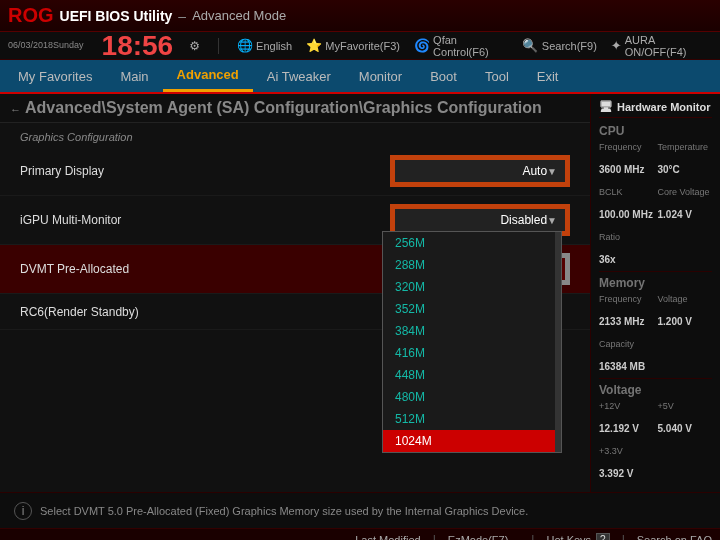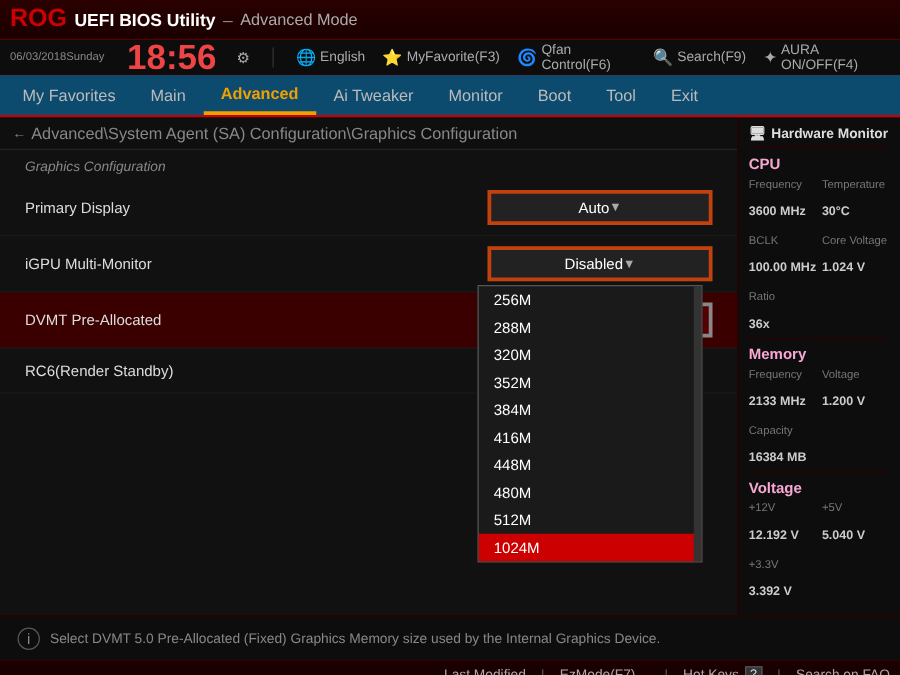--- a/index.html
+++ b/index.html
@@ -122,48 +122,48 @@
       color: #ddd;
       font-size: 12px;
     }
     .setting-control {
       width: 180px;
     }
 
     
     .dropdown {
       background: #222;
-      border: 3px solid #c2410c;
+      border: 5px solid #c2410c;
       color: #fff;
       padding: 4px 8px;
       width: 100%;
       display: flex;
       align-items: center;
-      justify-content: center;
+      justify-content: flex-end;
       cursor: pointer;
       font-size: 12px;
     }
     .dropdown .arrow-down {
       color: #aaa;
       font-size: 10px;
     }
 
     
     #dvmt-dropdown-list {
       position: absolute;
       left: calc(100% - 200px);
       top: 108px;
       width: 180px;
       background: #1e1e1e;
       border: 1px solid #555;
       z-index: 100;
     }
     .dropdown-option {
       padding: 4px 12px;
-      color: #ffffff;
+      color: #14b8a6;
       font-size: 12px;
       cursor: pointer;
     }
     .dropdown-option.selected {
       background: #cc0000;
       color: #fff;
     }
 
     
     #right-panel {
@@ -179,21 +179,21 @@
       font-size: 11px;
       font-weight: bold;
       padding-bottom: 4px;
       border-bottom: 1px solid #330000;
       margin-bottom: 6px;
       display: flex;
       align-items: center;
       gap: 4px;
     }
     .hw-section-title {
-      color: #f9a8d4;
+      color: #737373;
       font-size: 12px;
       font-weight: bold;
       margin-bottom: 4px;
       margin-top: 4px;
     }
     .hw-grid {
       display: grid;
       grid-template-columns: 1fr 1fr;
       gap: 12px 4px;
       margin-bottom: 6px;
@@ -323,21 +323,21 @@
     <span>Exit</span>
   </div>
 </div>
 
 <div id="main-layout">
 
   <div id="left-panel">
 
     <div id="breadcrumb">
       <span style="color:#888;cursor:pointer;">←</span>
-      <span style="color:#888;font-size:13px;">Advanced\System Agent (SA) Configuration\Graphics Configuration</span>
+      <span style="color:#888;font-size:16px;font-weight:bold;">Advanced\System Agent (SA) Configuration\Graphics Configuration</span>
     </div>
 
     <div id="settings-area">
       <div class="section-label">Graphics Configuration</div>
 
       <div class="setting-row">
         <span class="setting-label">Primary Display</span>
         <div class="setting-control">
           <div class="dropdown">
             <span>Auto</span>

